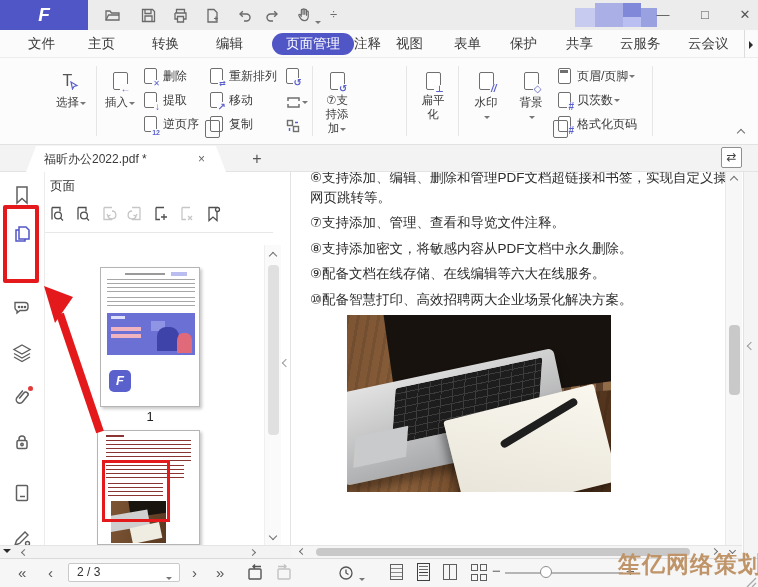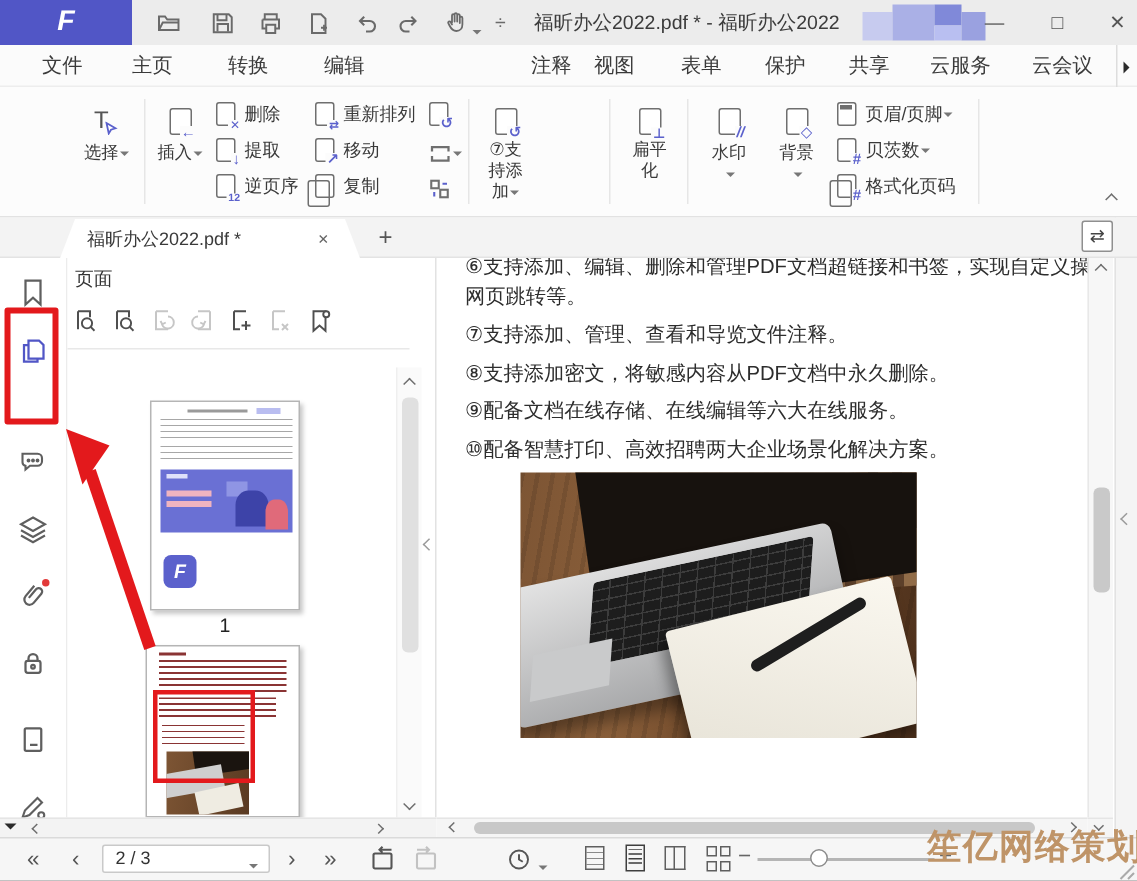--- a/index.html
+++ b/index.html
@@ -45,21 +45,21 @@
             background:#fcfcfc; line-height:1; padding:0 1px; font-style:normal; }
   .ip.copy::after { content:''; position:absolute; left:-6px; top:3px; width:13px; height:16px;
         border:1.5px solid #6f6f6f; border-radius:2px; background:transparent; }
   .ov12 { font-size:7px !important; }
   .ch { display:inline-block; width:6px; height:6px; border-left:1.7px solid #6e6e6e; border-bottom:1.7px solid #6e6e6e; }
   .ch.up{ transform:rotate(135deg);} .ch.down{ transform:rotate(-45deg);}
   .ch.left{ transform:rotate(45deg);} .ch.right{ transform:rotate(-135deg);}
 
   
   .tabbar { left:0; top:145px; width:758px; height:27px; background:#f3f3f3; border-bottom:1px solid #e3e3e3; z-index:5; }
-  .doctab { left:40px; top:146px; width:200px; height:26px; background:#fff;
+  .doctab { left:26px; top:146px; width:200px; height:26px; background:#fff;
             clip-path:polygon(10px 0, 190px 0, 200px 100%, 0 100%);
             filter:drop-shadow(0 0 1px #cfcfcf); z-index:6; }
   .doctab .ttl { left:18px; top:0; line-height:26px; font-size:12px; color:#3a3a3a; white-space:nowrap; }
   .doctab .cls { left:172px; top:0; line-height:26px; font-size:12px; color:#666; }
   .newtab { left:247px; top:146px; width:20px; height:26px; line-height:26px; text-align:center;
             font-size:16px; color:#555; z-index:6; }
 
   
   .sidebar { left:0; top:172px; width:45px; height:373px; background:#fff; border-right:1px solid #ececec; }
   .sico { left:11px; width:22px; height:22px; }
@@ -158,38 +158,38 @@
       <svg width="17" height="17" viewBox="0 0 17 17" fill="none" stroke="#6a6a6a" stroke-width="1.4">
           <path d="M13 7H6.5a3.5 3.5 0 1 0 0 7H9"></path>
           <path d="M10.2 4.2L13 7l-2.8 2.8"></path>
         </svg></span>
     <span class="abs qa" style="left:296px">
       <svg width="16" height="16" viewBox="0 0 24 24" fill="none" stroke="#6a6a6a" stroke-width="1.8" stroke-linecap="round" stroke-linejoin="round">
           <path d="M8 12V5a1.3 1.3 0 0 1 2.6 0V11m0-6.5V4a1.3 1.3 0 0 1 2.6 0v7m0-6a1.3 1.3 0 0 1 2.6 0v7.5m0-5a1.3 1.3 0 0 1 2.6 0V14c0 4-2.5 6.5-6 6.5S7 18 5.5 15L4.3 12.6c-.4-.8.2-1.7 1.1-1.7.5 0 1 .3 1.2.7L8 14"></path>
         </svg></span>
     <span class="abs caret" style="left:314px; top:14px"></span>
     <span class="abs" style="left:330px; top:7px; font-size:13px; color:#6a6a6a">÷</span>
-    <div class="abs win-title">福昕办公2022.pdf * - 福昕办公2022</div>
     
     <div class="abs mosaic" style="left:575px; top:8px; width:20px; height:19px; background:#c7cbef"></div>
     <div class="abs mosaic" style="left:595px; top:3px; width:28px; height:24px; background:#aab0e6"></div>
     <div class="abs mosaic" style="left:623px; top:3px; width:18px; height:14px; background:#8089d9"></div>
     <div class="abs mosaic" style="left:623px; top:17px; width:18px; height:10px; background:#b9bff1"></div>
     <div class="abs mosaic" style="left:641px; top:8px; width:16px; height:19px; background:#9aa1e0"></div>
     <div class="abs winctl" style="left:652px">—</div>
     <div class="abs winctl" style="left:694px">□</div>
     <div class="abs winctl" style="left:734px">✕</div>
   </div>
 
   
   <div class="abs menubar"></div>
   <span class="abs mitem" style="left:28px">文件</span>
   <span class="abs mitem" style="left:88px">主页</span>
   <span class="abs mitem" style="left:152px">转换</span>
   <span class="abs mitem" style="left:216px">编辑</span>
+  <span class="abs mpill" style="left:272px">页面管理</span>
   <span class="abs mitem" style="left:354px">注释</span>
   <span class="abs mitem" style="left:396px">视图</span>
   <span class="abs mitem" style="left:454px">表单</span>
   <span class="abs mitem" style="left:510px">保护</span>
   <span class="abs mitem" style="left:566px">共享</span>
   <span class="abs mitem" style="left:620px">云服务</span>
   <span class="abs mitem" style="left:688px">云会议</span>
   <div class="abs movf">
       <span class="abs tri-r"></span>
     </div>

